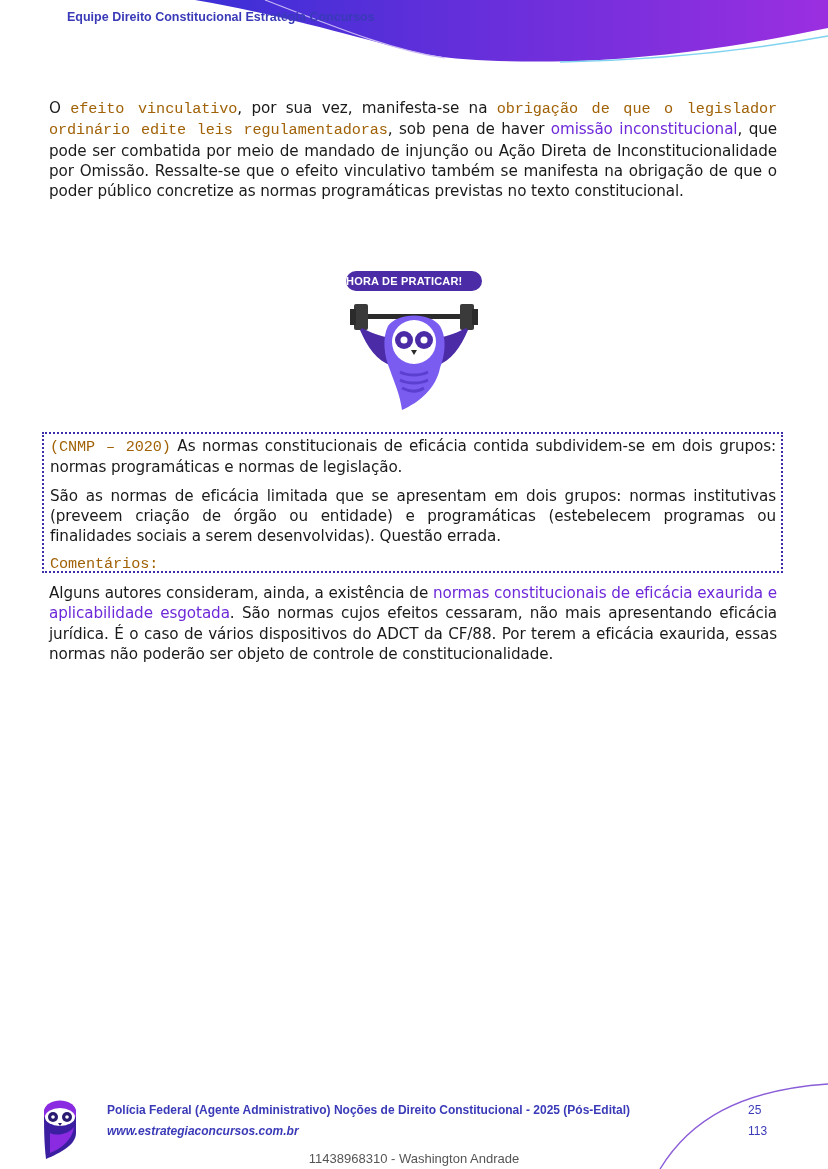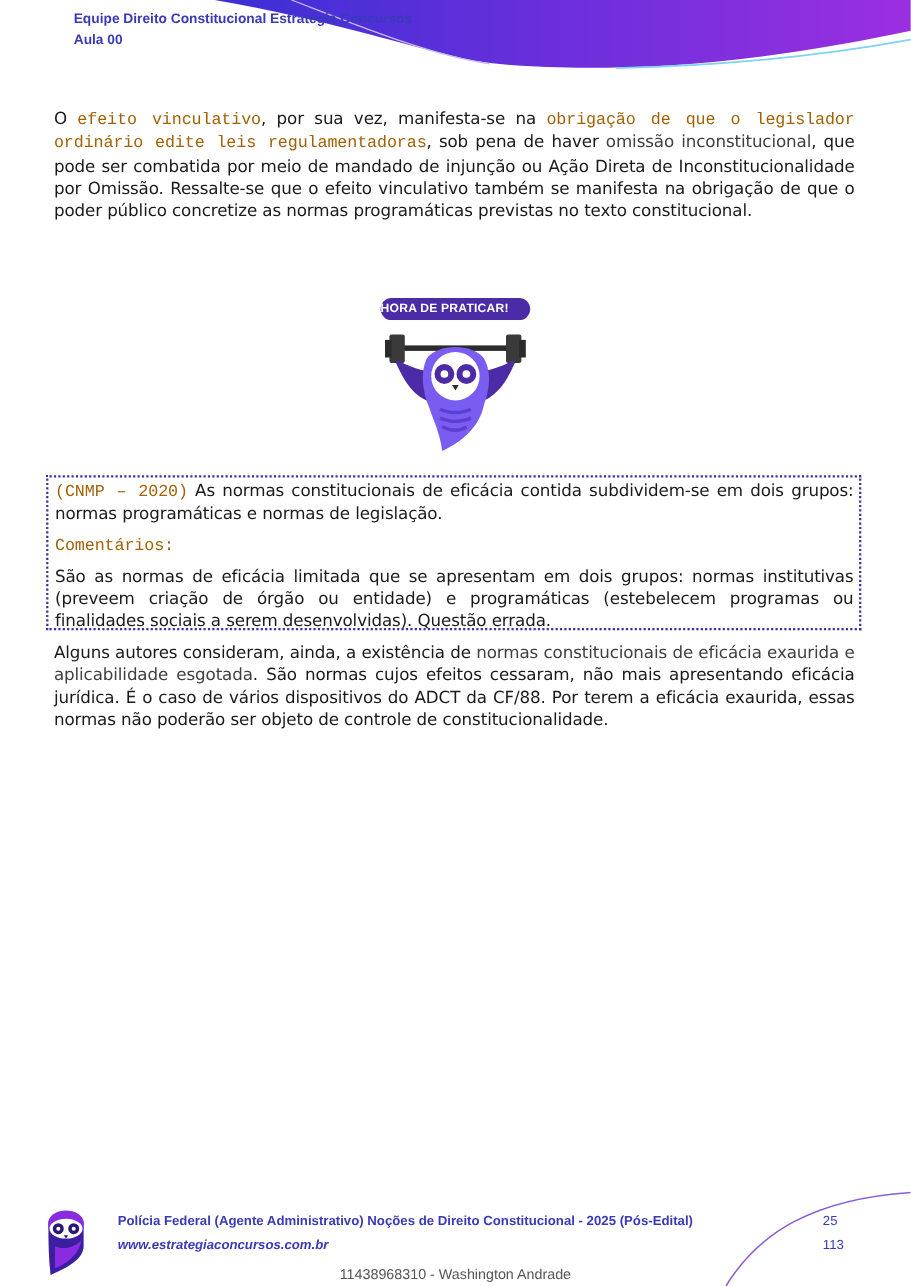--- a/index.html
+++ b/index.html
@@ -3,21 +3,21 @@
 <meta charset="utf-8">
 <style>
   html, body { margin: 0; padding: 0; background: #ffffff; }
   body { width: 828px; height: 1169px; position: relative; overflow: hidden; font-family: "DejaVu Sans", sans-serif; color: #1a1a1a; }
   .header-wave { position: absolute; top: 0; left: 0; width: 828px; height: 75px; }
   .header-text { position: absolute; left: 67px; top: 8px; font-family: "Liberation Sans", sans-serif; font-weight: bold; color: #3a3ab8; font-size: 12.5px; line-height: 19px; }
   .content { position: absolute; left: 49px; top: 98px; width: 728px; font-size: 15.2px; line-height: 20.3px; }
   .para { margin: 0 0 8px 0; text-align: justify; letter-spacing: -0.1px; }
   .para.first { text-align-last: left; }
   .hl-blue { color: #a16207; font-family: Liberation Mono, monospace; }
-  .hl-red { color: #404040; }
+  .hl-red { color: #6d28d9; }
   .practice { position: absolute; left: 336px; top: 268px; width: 156px; height: 145px; }
   .practice-badge { position: absolute; left: 10px; top: 3px; width: 136px; height: 20px; border-radius: 10px; background: #4b2ba6; color: #ffffff; font-family: "Liberation Sans", sans-serif; font-weight: bold; font-size: 11px; line-height: 20px; text-align: left; letter-spacing: 0.2px; }
   .practice-owl { position: absolute; left: 12px; top: 30px; width: 132px; height: 115px; }
   .question-box { position: absolute; left: 42px; top: 432px; width: 741px; height: 141px; border: 2px dotted #3a2fa8; box-sizing: border-box; padding: 2px 5px 0 6px; font-size: 15.2px; line-height: 20.3px; }
   .question-box .para { margin-bottom: 8px; }
   .after { position: absolute; left: 49px; top: 583px; width: 728px; font-size: 15.2px; line-height: 20.3px; }
   .footer-owl { position: absolute; left: 40px; top: 1093px; width: 40px; height: 66px; }
   .footer-title { position: absolute; left: 107px; top: 1103px; font-family: "Liberation Sans", sans-serif; font-weight: bold; color: #3a3ab8; font-size: 12px; }
   .footer-url { position: absolute; left: 107px; top: 1124px; font-family: "Liberation Sans", sans-serif; font-weight: bold; font-style: italic; color: #3a3ab8; font-size: 12px; }
   .footer-pages { position: absolute; left: 748px; top: 1100px; width: 40px; font-family: "Liberation Sans", sans-serif; color: #3a3ab8; font-size: 12px; line-height: 21px; }
@@ -33,21 +33,20 @@
       <stop offset="0" stop-color="#3b2fd6"></stop>
       <stop offset="1" stop-color="#9b2fe0"></stop>
     </linearGradient>
   </defs>
   <path d="M195 0 C 300 18, 380 45, 430 55 C 470 62, 540 63, 600 60 C 690 55, 770 40, 828 28 L 828 0 Z" fill="url(#hg)"></path>
   <path d="M265 0 C 330 25, 390 50, 445 58" stroke="#c9b8f5" stroke-width="1.2" fill="none"></path>
   <path d="M560 62 C 650 60, 740 52, 828 36" stroke="#7fd3f0" stroke-width="1.6" fill="none"></path>
 </svg>
 <div class="header-text">
   <div>Equipe Direito Constitucional Estratégia Concursos</div>
-  <div>Aula 00</div>
 </div>
 
 <div class="content">
   <p class="para"><span>O </span><span class="hl-blue">efeito vinculativo</span><span>, por sua vez, manifesta-se na </span><span class="hl-blue">obrigação de que o legislador ordinário edite leis regulamentadoras</span><span>, sob pena de haver </span><span class="hl-red">omissão inconstitucional</span><span>, que pode ser combatida por meio de mandado de injunção ou Ação Direta de Inconstitucionalidade por Omissão. Ressalte-se que o efeito vinculativo também se manifesta na obrigação de que o poder público concretize as normas programáticas previstas no texto constitucional.</span></p>
 </div>
 
 <div class="practice">
   <div class="practice-badge">HORA DE PRATICAR!</div>
   <svg class="practice-owl" viewBox="0 0 132 115">
     <rect x="8" y="16" width="116" height="5" fill="#2b2b2b"></rect>
@@ -63,22 +62,22 @@
     <circle cx="76" cy="42" r="9" fill="#4b2ba6"></circle>
     <circle cx="56" cy="42" r="3.5" fill="#ffffff"></circle>
     <circle cx="76" cy="42" r="3.5" fill="#ffffff"></circle>
     <path d="M63 52 L 69 52 L 66 57 Z" fill="#2b2b2b"></path>
     <path d="M52 74 C 60 78, 72 78, 80 74 M52 82 C 60 86, 72 86, 80 82 M54 90 C 62 94, 70 94, 76 90" stroke="#5b3fd0" stroke-width="3" fill="none"></path>
   </svg>
 </div>
 
 <div class="question-box">
   <p class="para"><span class="hl-blue">(CNMP – 2020)</span><span> As normas constitucionais de eficácia contida subdividem-se em dois grupos: normas programáticas e normas de legislação.</span></p>
+  <p class="para">São as normas de eficácia limitada que se apresentam em dois grupos: normas institutivas (preveem criação de órgão ou entidade) e programáticas (estebelecem programas ou finalidades sociais a serem desenvolvidas). Questão errada.</p>
   <p class="para hl-blue">Comentários:</p>
-  <p class="para">São as normas de eficácia limitada que se apresentam em dois grupos: normas institutivas (preveem criação de órgão ou entidade) e programáticas (estebelecem programas ou finalidades sociais a serem desenvolvidas). Questão errada.</p>
 </div>
 
 <div class="after">
   <p class="para"><span>Alguns autores consideram, ainda, a existência de </span><span class="hl-red">normas constitucionais de eficácia exaurida e aplicabilidade esgotada</span><span>. São normas cujos efeitos cessaram, não mais apresentando eficácia jurídica. É o caso de vários dispositivos do ADCT da CF/88. Por terem a eficácia exaurida, essas normas não poderão ser objeto de controle de constitucionalidade.</span></p>
 </div>
 
 <svg class="footer-owl" viewBox="0 0 40 66">
   <path d="M4 18 C 6 6, 34 6, 36 18 L 36 40 C 36 52, 20 60, 6 66 C 4 50, 4 32, 4 18 Z" fill="#3b1fa0"></path>
   <path d="M4 18 C 6 4, 34 4, 36 18 L 36 24 L 4 24 Z" fill="#8a2be2"></path>
   <ellipse cx="20" cy="24" rx="15" ry="9" fill="#ffffff"></ellipse>

